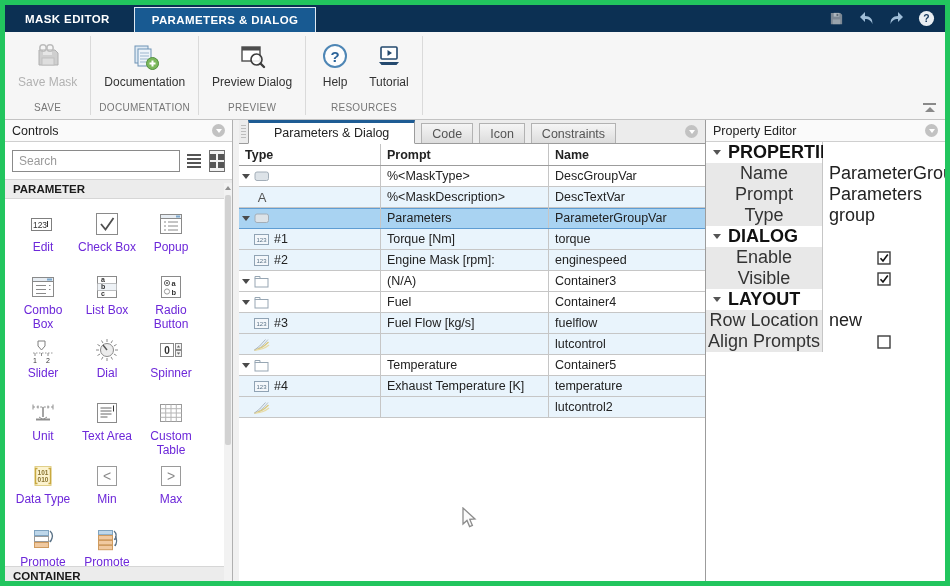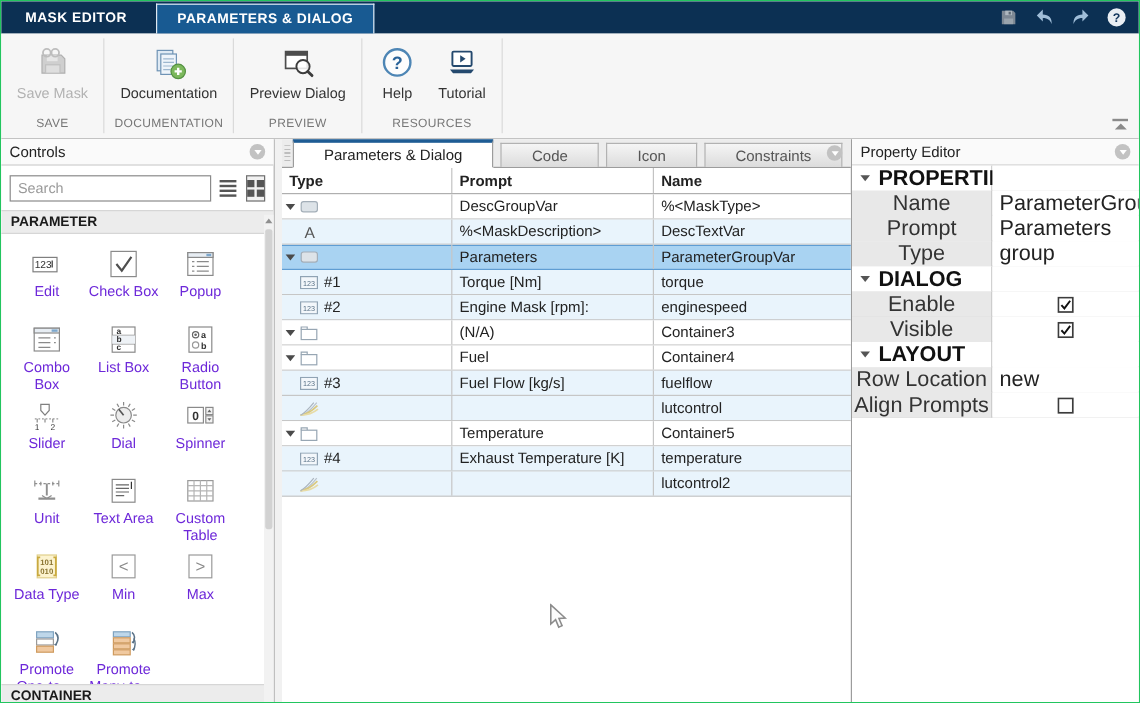--- a/index.html
+++ b/index.html
@@ -1,18 +1,18 @@
 <!DOCTYPE html>
 <html><head>
 <meta charset="utf-8">
 <style>
   * { margin:0; padding:0; box-sizing:border-box; }
   html,body { background:#ffffff; }
   body { font-family:"Liberation Sans", sans-serif; font-size:12px; color:#222; }
-  .app { position:relative; width:950px; height:586px; background:#fff; border:1px solid #22c55e; overflow:hidden; }
+  .app { position:relative; width:950px; height:586px; background:#fff; border:5px solid #22c55e; overflow:hidden; }
 
   
   .titlebar { position:absolute; left:0; top:0; right:0; height:27px; background:#0c3053; display:flex; align-items:stretch; }
   .app-tab { display:flex; align-items:center; padding:0 24px 0 20px; color:#fff; font-weight:bold; font-size:11.5px; letter-spacing:.4px; }
   .active-apptab { display:flex; align-items:center; margin-top:2px; padding:0 17px; background:#185a92; border:1px solid #dfe9f2; border-bottom:none; color:#fff; font-weight:bold; font-size:11.5px; letter-spacing:.4px; }
   .titlebar-right { position:absolute; right:10px; top:0; height:27px; display:flex; align-items:center; gap:12px; }
   .tb-icon { width:18px; height:18px; display:flex; align-items:center; justify-content:center; }
 
   
   .ribbon { position:absolute; left:0; top:27px; right:0; height:88px; background:#f6f6f6; border-bottom:1px solid #c3c3c3; display:flex; }
@@ -57,21 +57,21 @@
   .lscroll .thumb { position:absolute; top:12px; left:1px; width:6px; height:250px; background:#d2d2d2; border-radius:2px; }
 
   .splitter { width:6px; flex:none; background:#f1f1f1; }
 
   
   .center-panel { flex:1; background:#fff; border-right:1px solid #9c9c9c; display:flex; flex-direction:column; position:relative; }
   .tabstrip { height:24px; background:#ececec; border-bottom:1px solid #9c9c9c; display:flex; align-items:flex-end; position:relative; flex:none; }
   .grip { width:5px; height:14px; margin:0 2px 4px 2px; background:repeating-linear-gradient(#bdbdbd 0 1px, #ececec 1px 3px); }
   .tab { cursor:pointer; white-space:nowrap; }
   .tab.active { height:24px; display:flex; align-items:center; padding:0 25px; background:#fff; border:1px solid #9c9c9c; border-top:3px solid #1e5c94; border-bottom:1px solid #fff; margin-bottom:-1px; font-size:12.5px; color:#222; position:relative; z-index:2; }
-  .tab.inactive { height:20px; display:flex; align-items:center; padding:0 25px; margin-left:6px; background:linear-gradient(#f5f5f5,#dcdcdc); border:1px solid #b2b2b2; border-bottom:none; font-size:12.5px; color:#555;text-align:right; }
+  .tab.inactive { height:20px; display:flex; align-items:center; padding:0 10px; margin-left:6px; background:linear-gradient(#f5f5f5,#dcdcdc); border:1px solid #b2b2b2; border-bottom:none; font-size:12.5px; color:#555;text-align:right; }
   .tabstrip .collapse-circle { position:absolute; right:7px; top:5px; }
   .tbl { font-size:12.5px; }
   .tbl-head { display:grid; grid-template-columns:142px 168px 1fr; height:22px; border-bottom:1px solid #9c9c9c; font-weight:bold; }
   .tbl-head > div { display:flex; align-items:center; padding-left:6px; border-right:1px solid #c3c3c3; }
   .tbl-head > div:last-child { border-right:none; }
   .trow { display:grid; grid-template-columns:142px 168px 1fr; height:21px; border-bottom:1px solid #c6c6c6; background:#fff; cursor:pointer; }
   .trow.alt { background:#e9f4fc; }
   .trow.selected { background:#a9d3f2; border-bottom:1px solid #5f9dd3; box-shadow:inset 0 1px 0 #5f9dd3; }
   .trow > div { display:flex; align-items:center; padding-left:6px; border-right:1px solid #c6c6c6; overflow:hidden; white-space:nowrap; }
   .trow > div:last-child { border-right:none; }
@@ -530,24 +530,24 @@
                 </span>
                 <span class="type-ic">
                   <span class="" style="display:flex;align-items:center;justify-content:center">
                     <svg width="16" height="12" viewBox="0 0 16 12">
                       <rect x="1" y="2" width="13.5" height="8.5" rx="2" fill="#dde3e8" stroke="#a3aeb8"></rect>
                     </svg>
                   </span>
                 </span>
       </div>
       <div>
+                <span>%&lt;MaskType&gt;</span>
+              </div>
+      <div>
                 <span>DescGroupVar</span>
-              </div>
-      <div>
-                <span>%&lt;MaskType&gt;</span>
               </div>
     </div>
             <div class="trow alt">
       <div class="tcell-type" style="padding-left:25px">
         <span class="expander-slot"></span>
                 <span class="type-ic">
                   <span class="" style="display:flex;align-items:center;justify-content:center">
                     <svg width="16" height="14" viewBox="0 0 16 14">
                       <text x="8" y="12" text-anchor="middle" font-size="13" fill="#555" font-family="Liberation Sans, sans-serif">A</text>
                     </svg>

